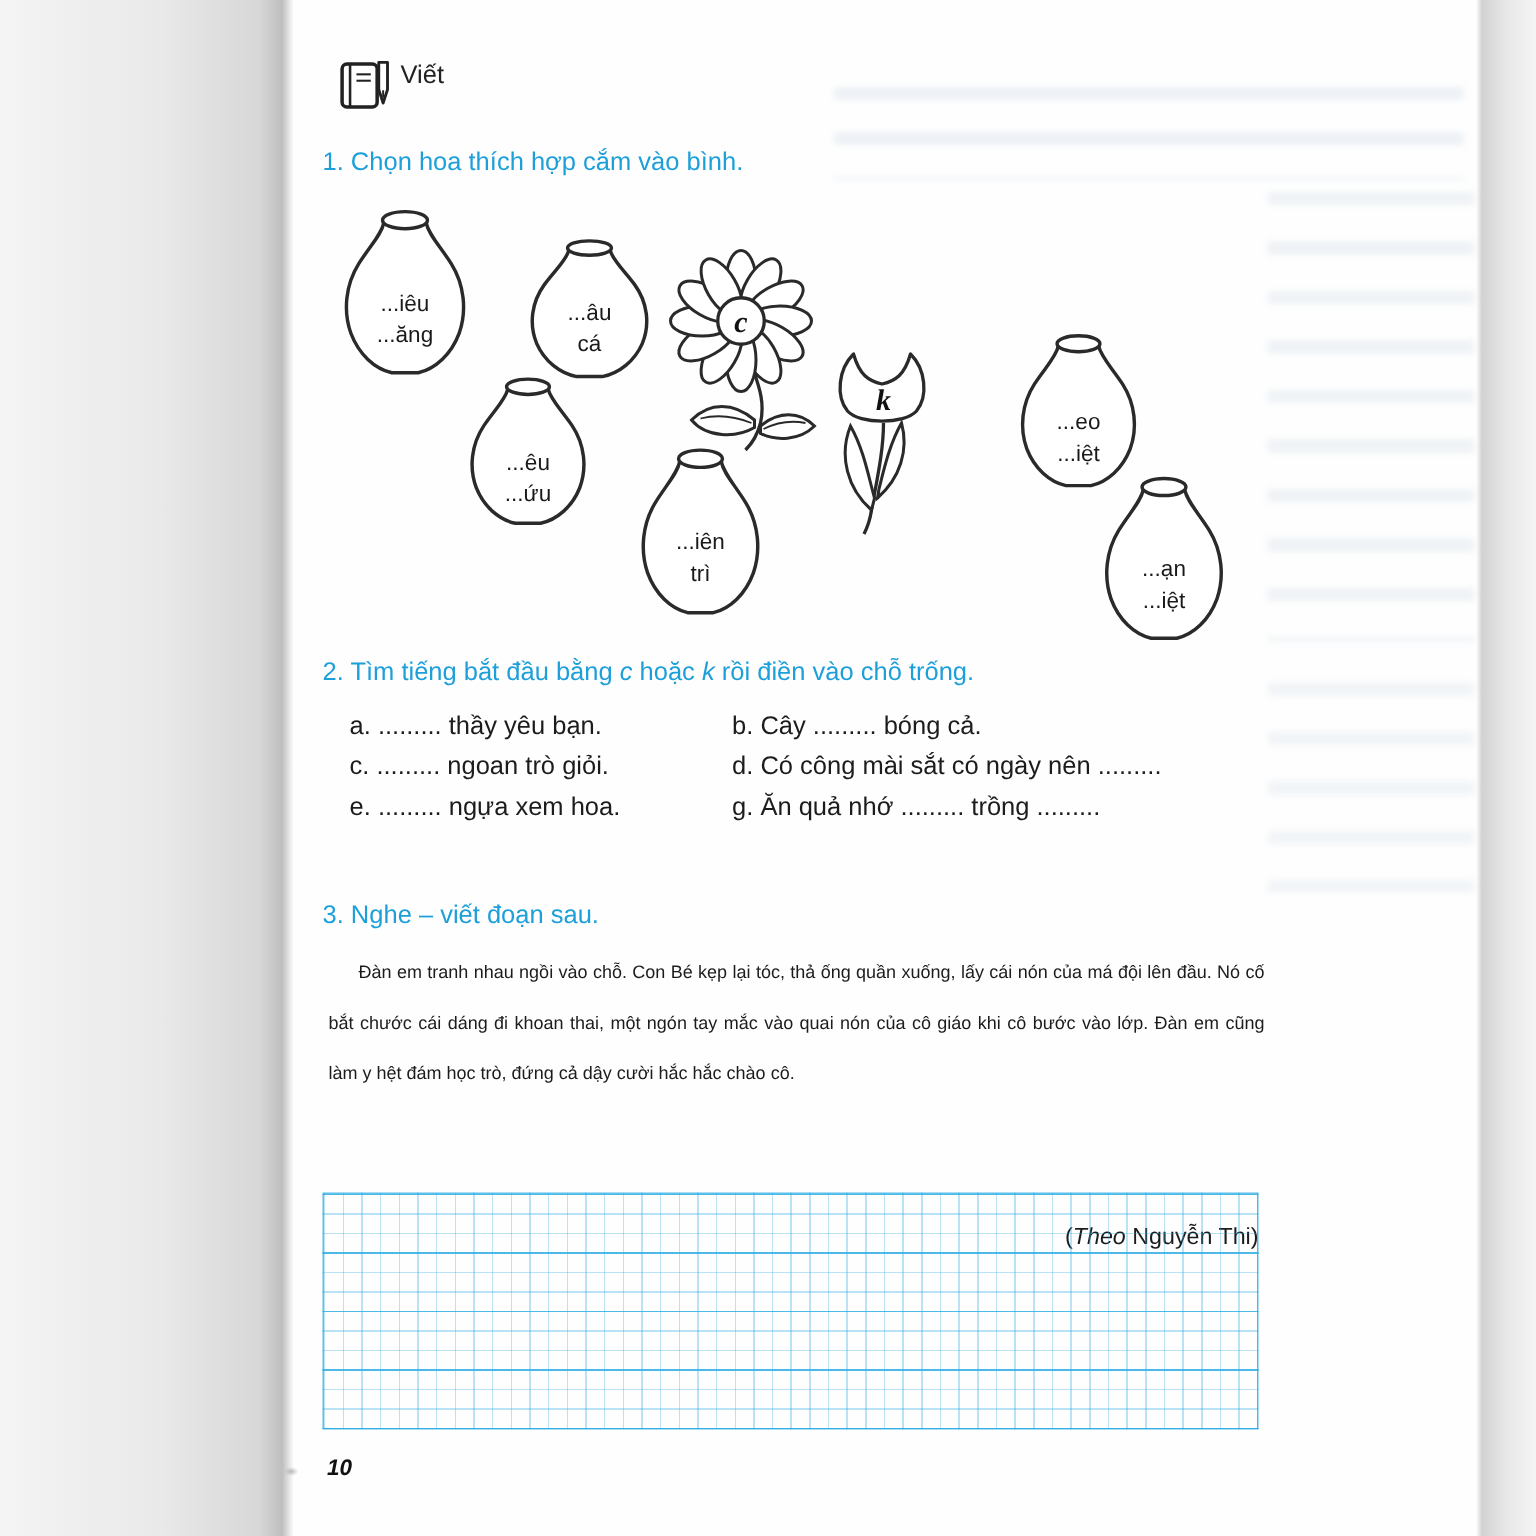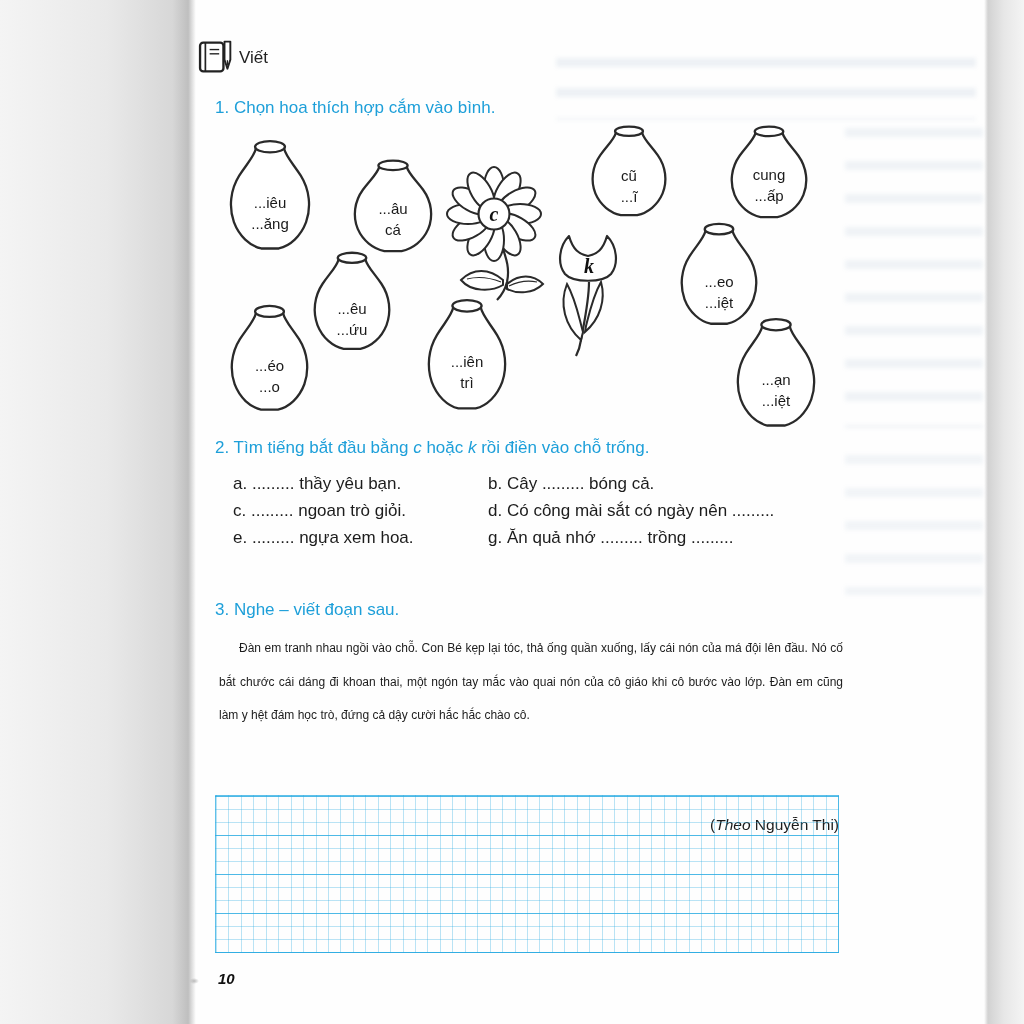--- a/index.html
+++ b/index.html
@@ -10,21 +10,21 @@
   
   .edge{position:absolute;top:0;bottom:0;pointer-events:none;}
   .edge-left{left:0;width:196px;background:linear-gradient(to right,#f4f4f4 0%,#e9e9e9 55%,#d7d7d7 88%,#bfbfbf 96%,#ffffff 100%);}
   .edge-right{right:0;width:40px;background:linear-gradient(to left,#f4f4f4 0%,#e7e7e7 50%,#d2d2d2 90%,#ffffff 100%);}
   
   .ghost{position:absolute;filter:blur(2px);pointer-events:none;}
   .g1{left:556px;top:58px;width:420px;height:62px;background:repeating-linear-gradient(to bottom,rgba(90,130,170,.10) 0 9px,transparent 9px 30px);}
   .g2{left:845px;top:128px;width:138px;height:300px;background:repeating-linear-gradient(to bottom,rgba(90,130,170,.09) 0 9px,transparent 9px 33px);}
   .g3{left:845px;top:455px;width:138px;height:140px;background:repeating-linear-gradient(to bottom,rgba(90,130,170,.08) 0 9px,transparent 9px 33px);}
 
-  .header{position:absolute;left:196px;top:40px;display:flex;align-items:center;gap:3px;}
+  .header{position:absolute;left:224px;top:40px;display:flex;align-items:flex-start;gap:3px;}
   .hdr-icon{width:40px;height:34px;}
   .hdr-label{font-size:17px;color:#222;margin-bottom:-1px;}
 
   .ex-title{position:absolute;left:215px;margin:0;font-size:17px;font-weight:normal;color:#1d9fd9;white-space:nowrap;}
   .ex1-title{top:98px;}
   .ex2-title{top:438px;text-align:right;}
   .ex3-title{top:600px;}
   .ex-title i{font-style:italic;}
 
   .scene{position:absolute;left:215px;top:118px;width:628px;height:315px;}
@@ -110,39 +110,21 @@
     <div class="vase" style="left:11px;top:20px;width:88px;height:114px">
       <svg class="vase-svg" viewBox="0 0 100 130" preserveAspectRatio="none">
           <use href="#vase-shape"></use>
         </svg>
       <div class="vase-label">
         <div>...iêu</div>
         <div>...ăng</div>
       </div>
     </div>
 
-    <div class="vase" style="left:373px;top:6px;width:82px;height:94px">
-      <svg class="vase-svg" viewBox="0 0 100 130" preserveAspectRatio="none">
-          <use href="#vase-shape"></use>
-        </svg>
-      <div class="vase-label" style="top:44%">
-        <div>cũ</div>
-        <div>...ĩ</div>
-      </div>
-    </div>
-
-    <div class="vase" style="left:512px;top:6px;width:84px;height:96px">
-      <svg class="vase-svg" viewBox="0 0 100 130" preserveAspectRatio="none">
-          <use href="#vase-shape"></use>
-        </svg>
-      <div class="vase-label" style="top:42%">
-        <div>cung</div>
-        <div>...ấp</div>
-      </div>
-    </div>
+
 
     <div class="vase" style="left:95px;top:132px;width:84px;height:102px">
       <svg class="vase-svg" viewBox="0 0 100 130" preserveAspectRatio="none">
           <use href="#vase-shape"></use>
         </svg>
       <div class="vase-label">
         <div>...êu</div>
         <div>...ứu</div>
       </div>
     </div>
@@ -150,29 +132,20 @@
     <div class="vase" style="left:462px;top:103px;width:84px;height:106px">
       <svg class="vase-svg" viewBox="0 0 100 130" preserveAspectRatio="none">
           <use href="#vase-shape"></use>
         </svg>
       <div class="vase-label">
         <div>...eo</div>
         <div>...iệt</div>
       </div>
     </div>
 
-    <div class="vase" style="left:12px;top:185px;width:85px;height:110px">
-      <svg class="vase-svg" viewBox="0 0 100 130" preserveAspectRatio="none">
-          <use href="#vase-shape"></use>
-        </svg>
-      <div class="vase-label">
-        <div>...éo</div>
-        <div>...o</div>
-      </div>
-    </div>
 
     <div class="vase" style="left:209px;top:179px;width:86px;height:115px">
       <svg class="vase-svg" viewBox="0 0 100 130" preserveAspectRatio="none">
           <use href="#vase-shape"></use>
         </svg>
       <div class="vase-label">
         <div>...iên</div>
         <div>trì</div>
       </div>
     </div>

